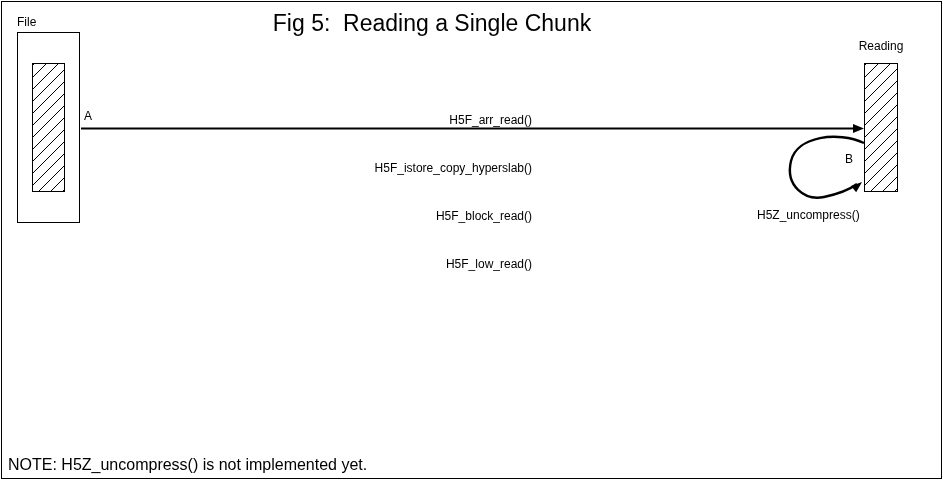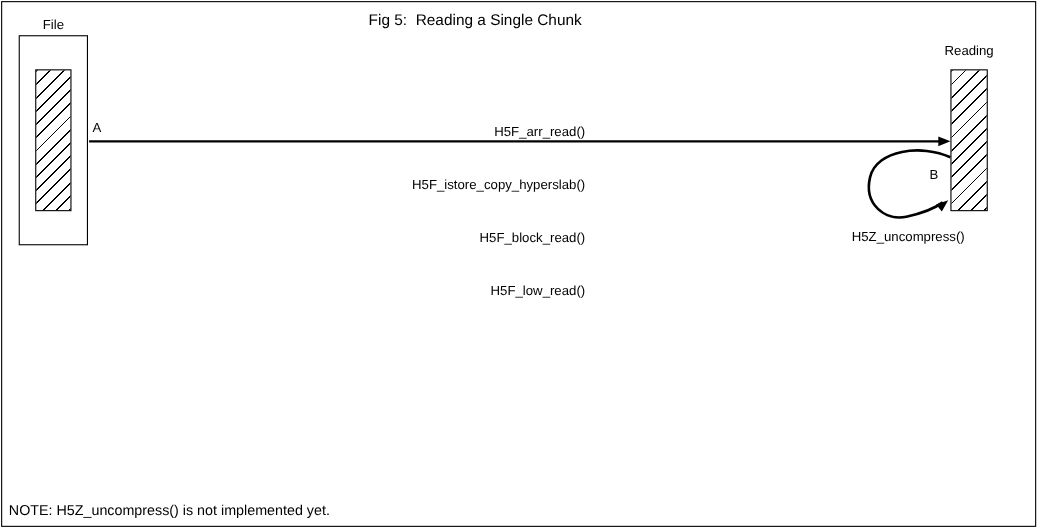--- a/index.html
+++ b/index.html
@@ -20,21 +20,21 @@
     position: absolute;
     left: 1px; top: 1px;
     width: 939px; height: 476px;
     border: 1px solid #000000;
   }
   .title {
     position: absolute;
     left: 0; top: 10px;
     width: 864px;
     text-align: center;
-    font-size: 14px;
+    font-size: 23px;
     white-space: pre;
   }
   .small-label {
     position: absolute;
     font-size: 12px;
     line-height: 14px;
     white-space: pre;
   }
   .file-box {
     position: absolute;
@@ -57,21 +57,20 @@
     left: 32px; top: 63px;
     width: 33px; height: 129px;
   }
   .buffer-hatch {
     left: 864px; top: 63px;
     width: 34px; height: 129px;
   }
   .file-label {
     left: 17px; top: 15px;
     width: 63px;
-    text-align: center;
   }
   .buffer-label {
     left: 856px; top: 39px;
     width: 50px;
     text-align: center;
   }
   .a-label { left: 84px; top: 109px; }
   .b-label { left: 845px; top: 152px; }
   .call-stack {
     position: absolute;
@@ -79,28 +78,28 @@
     width: 200px;
     font-size: 12px;
     line-height: 16px;
     text-align: right;
     white-space: pre;
   }
   .uncompress-caption {
     position: absolute;
     left: 757px; top: 208px;
     width: 120px;
-    text-align: right;
+    text-align: left;
     font-size: 12px;
     white-space: pre;
   }
   .note {
     position: absolute;
     left: 8px; top: 456px;
-    font-size: 13px;
+    font-size: 16px;
     white-space: pre;
   }
   svg.arrows {
     position: absolute;
     left: 0; top: 0;
     width: 945px; height: 481px;
   }
 </style>
 </head>
 <body>

